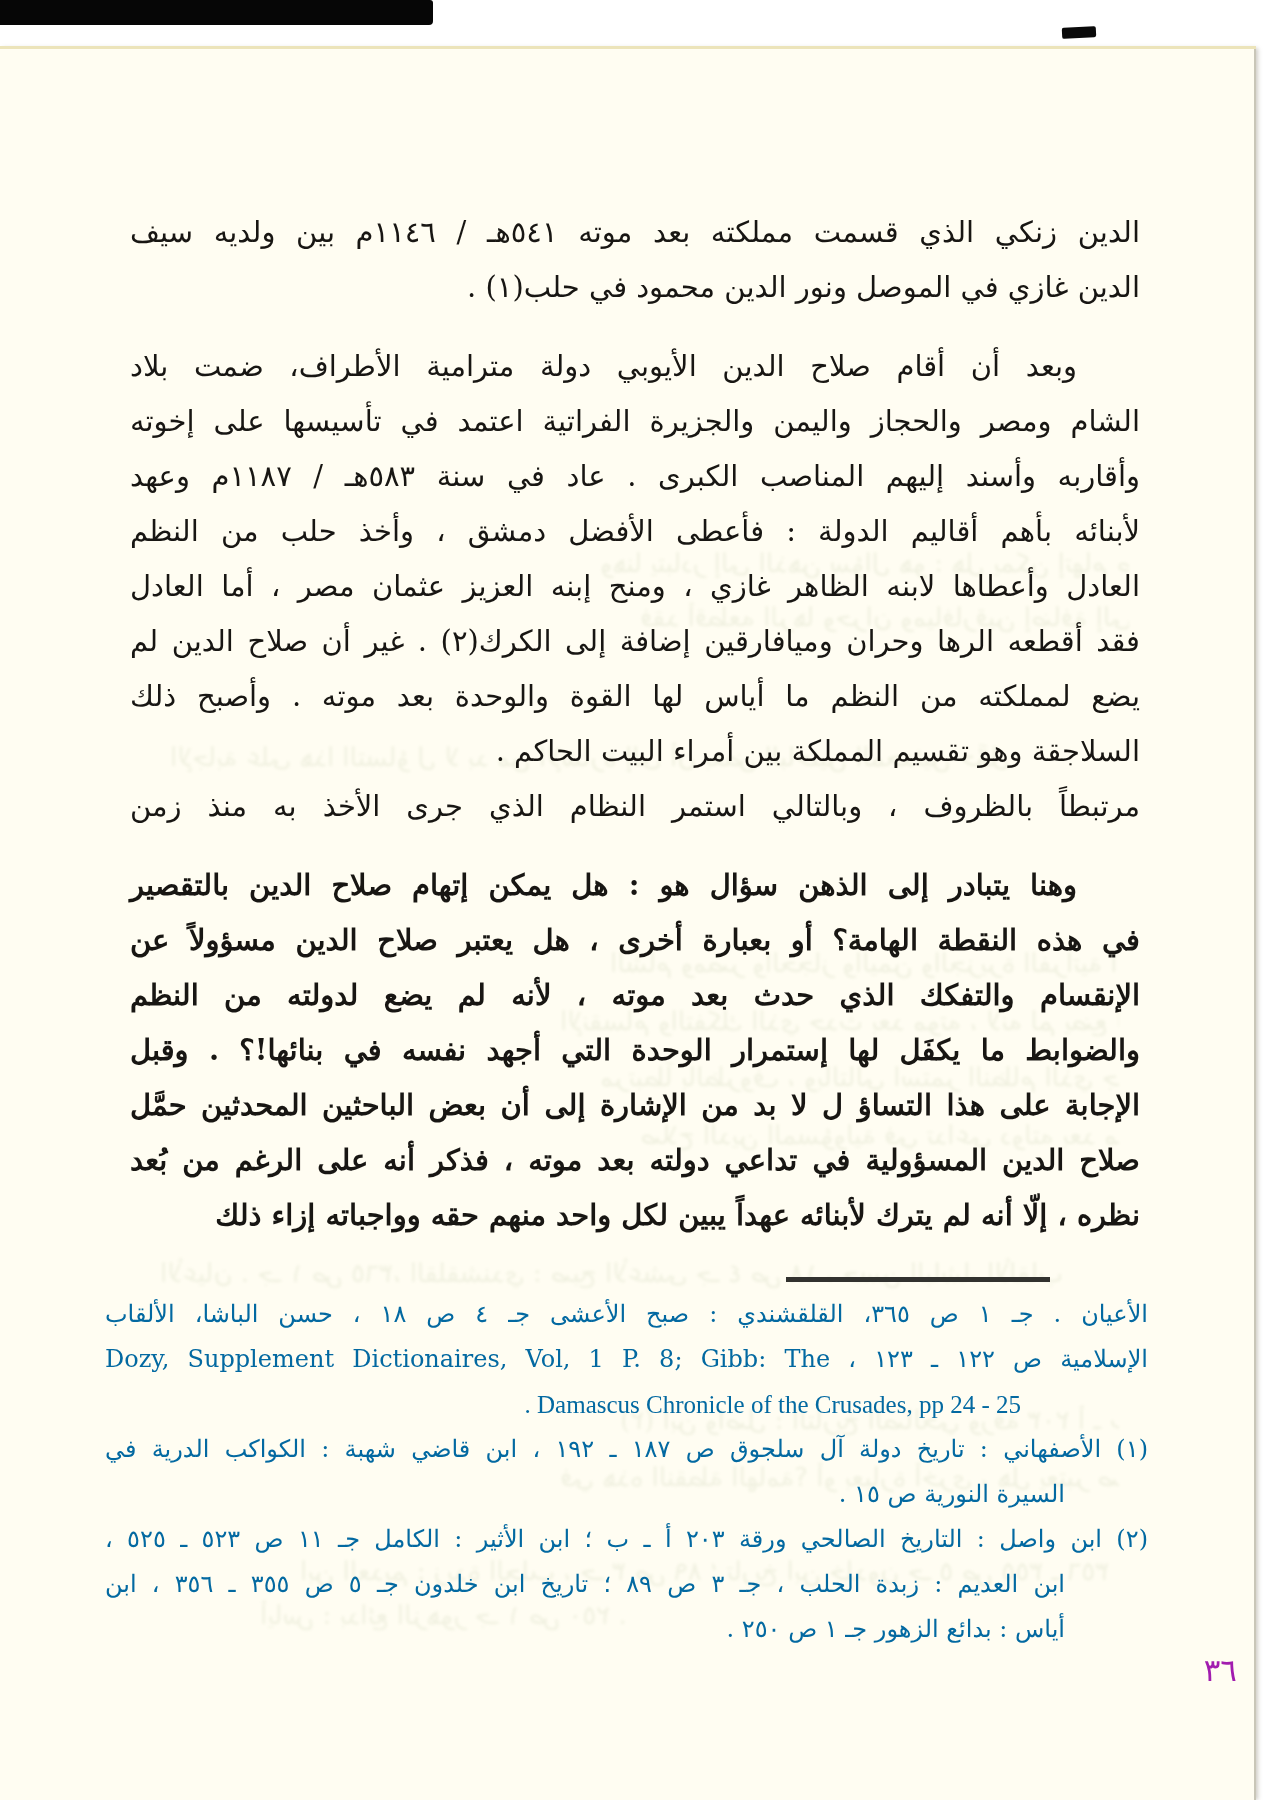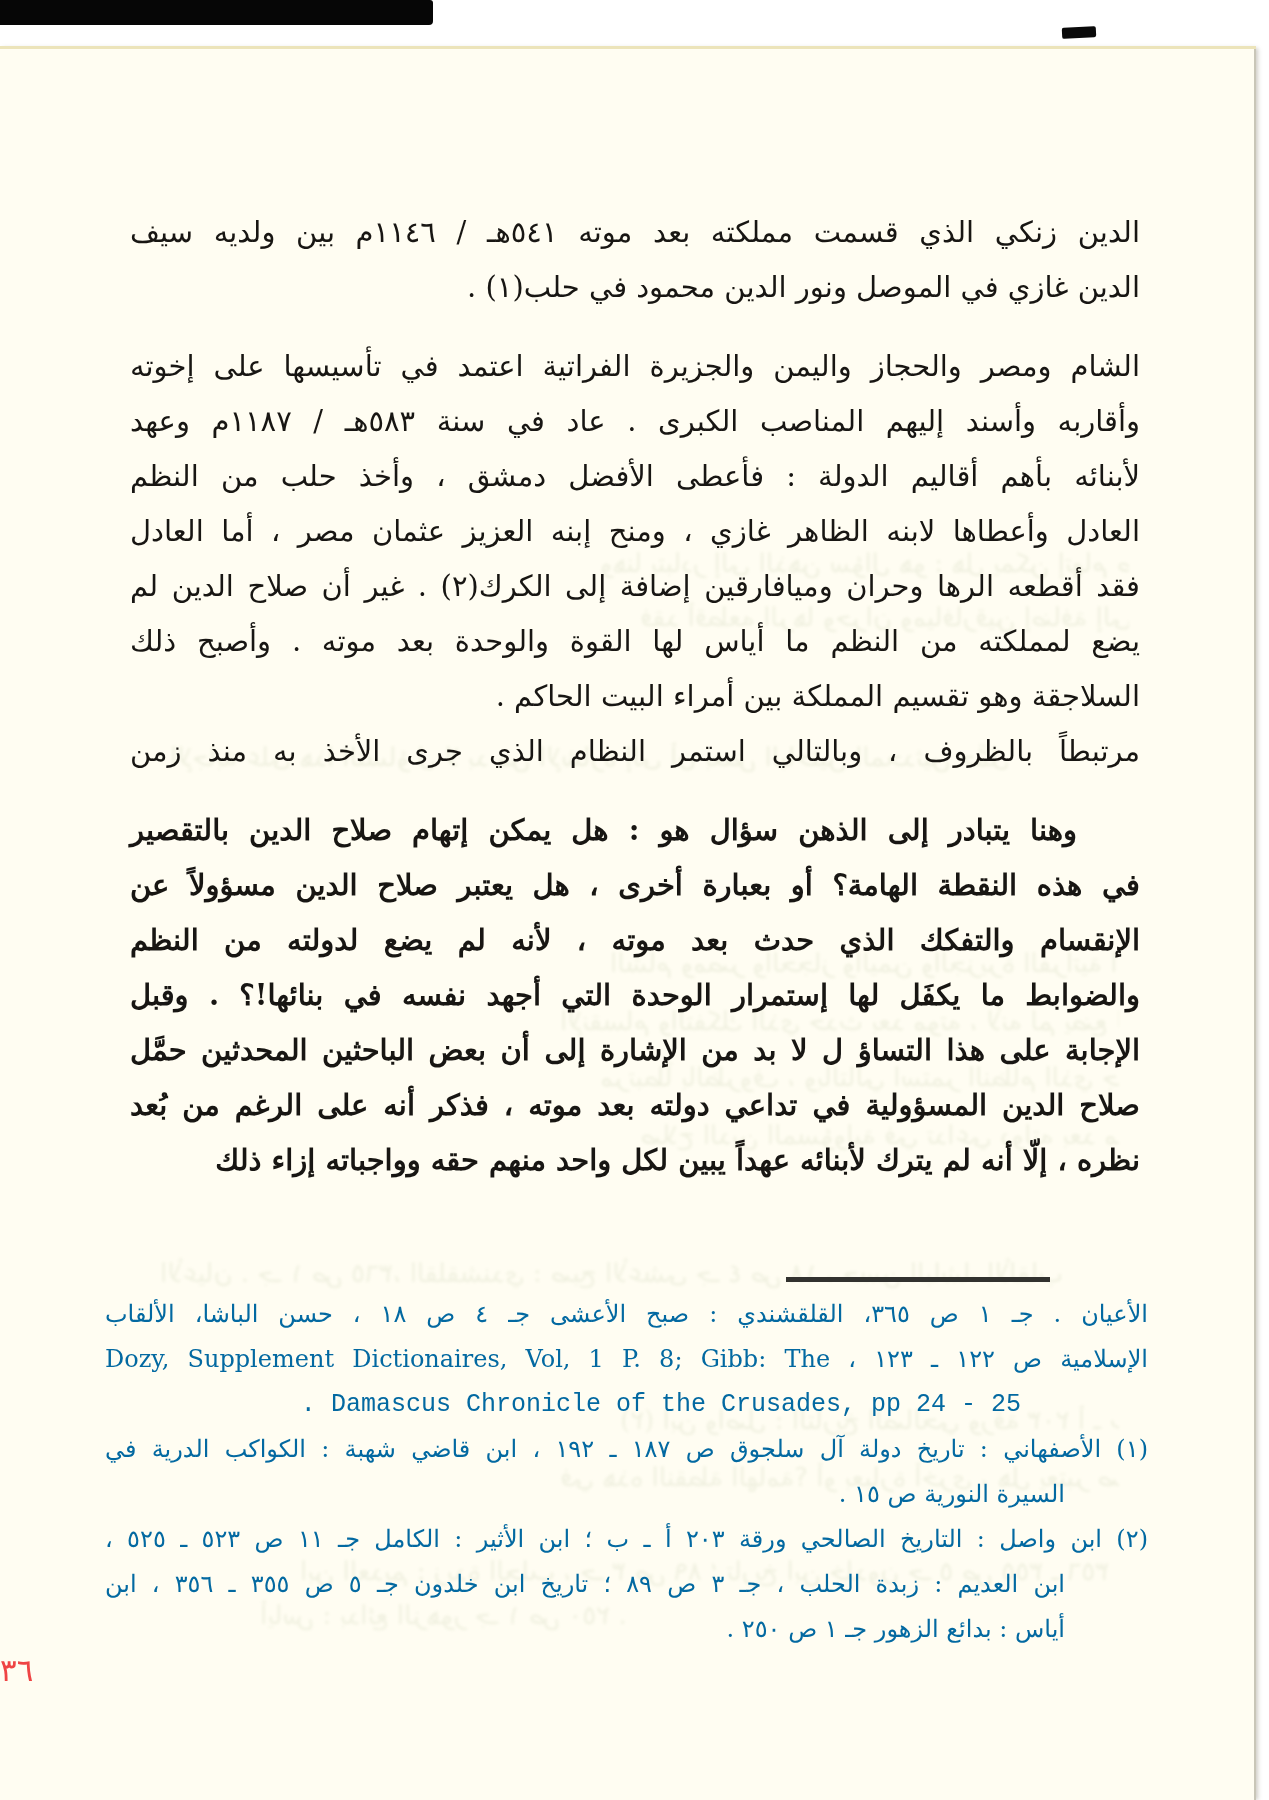--- a/index.html
+++ b/index.html
@@ -74,30 +74,30 @@
     line-height: 45px;
     color: #0369a1;
   }
   .fn-line { text-align: justify; text-align-last: justify; }
   .fn-cont-full { padding-right: 83px; }
   .fn-cont-last { padding-right: 83px; text-align-last: right; }
   .fn-latin {
     direction: rtl;
     text-align: right; text-align-last: right;
     padding-right: 127px;
-    font-family: Liberation Mono, monospace;
+    font-family: Liberation Serif, serif;
     font-size: 25px;
   }
   
   .page-number {
     position: absolute;
-    top: 1652px; left: 0; right: 24px;
-    text-align: left;
+    top: 1652px; left: 0; right: 32px;
+    text-align: right;
     font-size: 31px;
-    color: #ef4444;
+    color: #a21caf;
   }
   
   .ghost {
     position: absolute;
     direction: rtl;
     transform: scaleX(-1);
     color: #7e9157;
     opacity: 0.11;
     filter: blur(1.4px);
     font-size: 26px;
@@ -130,20 +130,21 @@
   <div class="ghost" style="top:1462px; left:560px; right:150px;">في هذه النقطة الهامة؟ أو بعبارة أخرى ، هل يعتبر صلاح الدين مسؤولاً عن</div>
   <div class="ghost" style="top:1556px; left:300px; right:150px;">ابن العديم : زبدة الحلب ، جـ ٣ ص ٨٩ ؛ تاريخ ابن خلدون جـ ٥ ص ٣٥٥ ـ ٣٥٦ ، ابن</div>
   <div class="ghost" style="top:1600px; left:260px; right:320px;">أياس : بدائع الزهور جـ ١ ص ٢٥٠ .</div>
 
   <main class="text-block">
       <div class="para">
         <div class="line">الدين زنكي الذي قسمت مملكته بعد موته ٥٤١هـ / ١١٤٦م بين ولديه سيف</div>
         <div class="line line-last">الدين غازي في الموصل ونور الدين محمود في حلب(١) .</div>
       </div>
       <div class="para">
+        <div class="line line-indent">وبعد أن أقام صلاح الدين الأيوبي دولة مترامية الأطراف، ضمت بلاد</div>
         <div class="line">الشام ومصر والحجاز واليمن والجزيرة الفراتية اعتمد في تأسيسها على إخوته</div>
         <div class="line">وأقاربه وأسند إليهم المناصب الكبرى . عاد في سنة ٥٨٣هـ / ١١٨٧م وعهد</div>
         <div class="line">لأبنائه بأهم أقاليم الدولة : فأعطى الأفضل دمشق ، وأخذ حلب من النظم</div>
         <div class="line">العادل وأعطاها لابنه الظاهر غازي ، ومنح إبنه العزيز عثمان مصر ، أما العادل</div>
         <div class="line">فقد أقطعه الرها وحران وميافارقين إضافة إلى الكرك(٢) . غير أن صلاح الدين لم</div>
         <div class="line">يضع لمملكته من النظم ما أياس لها القوة والوحدة بعد موته . وأصبح ذلك</div>
         <div class="line line-last">السلاجقة وهو تقسيم المملكة بين أمراء البيت الحاكم .</div>
         <div class="line">مرتبطاً بالظروف ، وبالتالي استمر النظام الذي جرى الأخذ به منذ زمن</div>
       </div>
       <div class="para">

